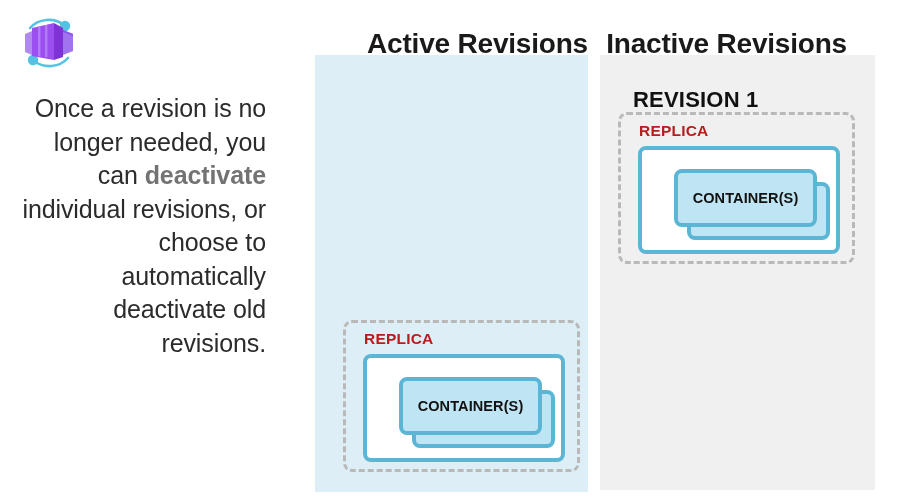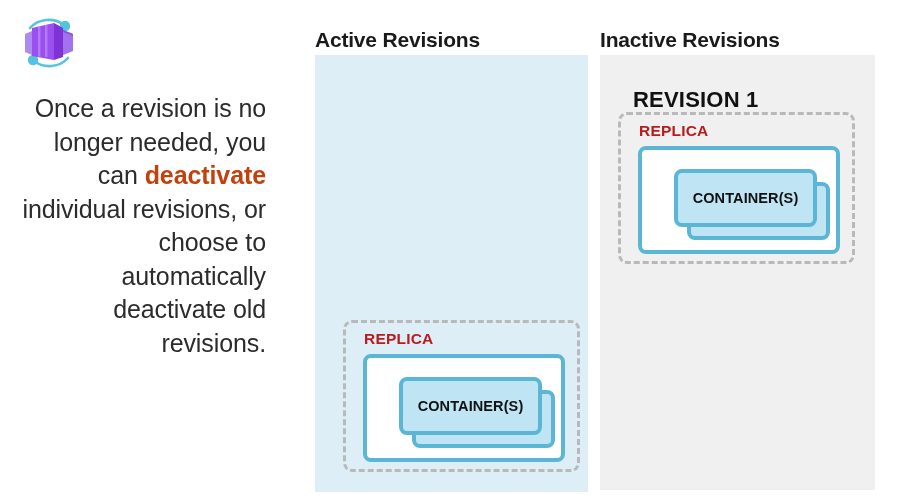--- a/index.html
+++ b/index.html
@@ -40,39 +40,39 @@
     width: 258px;
     text-align: right;
     font-size: 25px;
     line-height: 33.5px;
     color: #2b2b2b;
     font-weight: 300;
     letter-spacing: -0.1px;
   }
   #description-text .em {
     font-weight: 700;
-    color: #c2410c;
+    color: #737373;
   }
 
   
   .column-heading {
     position: absolute;
-    font-size: 21px;
+    font-size: 28px;
     font-weight: 700;
     color: #1a1a1a;
-    text-align: left;
+    text-align: right;
     letter-spacing: -0.2px;
   }
   #active-heading {
     left: 315px;
     top: 28px;
     width: 273px;
   }
   #inactive-heading {
-    left: 600px;
+    left: 572px;
     top: 28px;
     width: 275px;
   }
 
   #active-panel {
     position: absolute;
     left: 315px;
     top: 55px;
     width: 273px;
     height: 437px;

